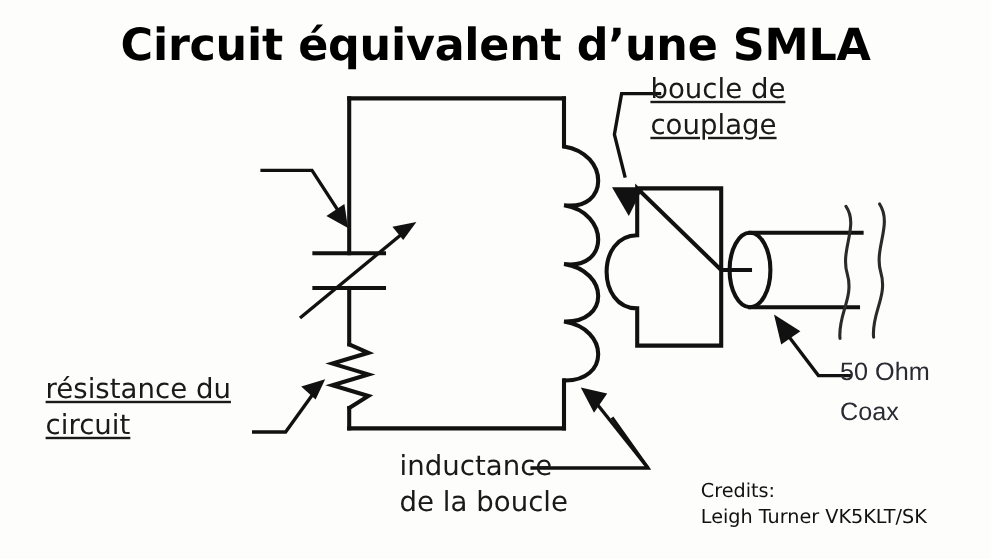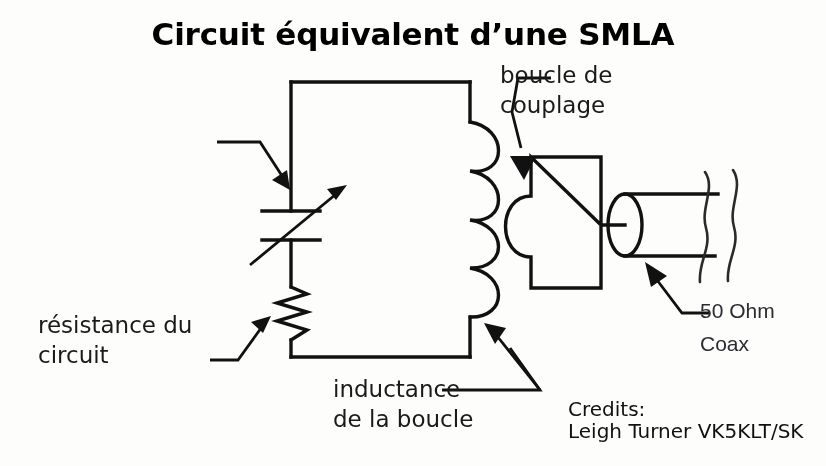--- a/index.html
+++ b/index.html
@@ -16,51 +16,51 @@
     font-family: "DejaVu Sans", sans-serif;
   }
   .title {
     position: absolute;
     left: 0;
     top: 16px;
     width: 826px;
     text-align: center;
     font-family: "DejaVu Sans", sans-serif;
     font-weight: bold;
-    font-size: 31px;
+    font-size: 37px;
     color: #000000;
     letter-spacing: -0.2px;
   }
   .lbl {
     position: absolute;
     font-family: "DejaVu Sans", sans-serif;
     font-size: 23px;
     line-height: 30px;
     color: #1a1a1a;
     white-space: pre-line;
   }
   #lbl-capacitor { left: 38px; top: 96px; }
-  #lbl-resistance { left: 38px; top: 310px; }
+  #lbl-resistance { left: 38px; top: 310px; text-decoration: underline; }
   #lbl-inductance { left: 296px; top: 374px; margin-left: 37px; }
-  #lbl-loop { left: 500px; top: 60px; }
+  #lbl-loop { left: 542px; top: 60px; text-decoration: underline; }
   #lbl-coax {
     left: 700px;
     top: 294px;
     font-family: "Liberation Sans", sans-serif;
     font-size: 21px;
     line-height: 33px;
     color: #2b2b33;
     white-space: pre-line;
   }
   #lbl-credits {
     position: absolute;
-    left: 568px;
+    left: 584px;
     top: 398px;
     font-family: "DejaVu Sans", sans-serif;
-    font-size: 20px;
+    font-size: 16px;
     line-height: 22px;
     color: #111111;
     white-space: pre-line;
   }
   svg.diagram {
     position: absolute;
     left: 0;
     top: 0;
     width: 826px;
     height: 466px;

